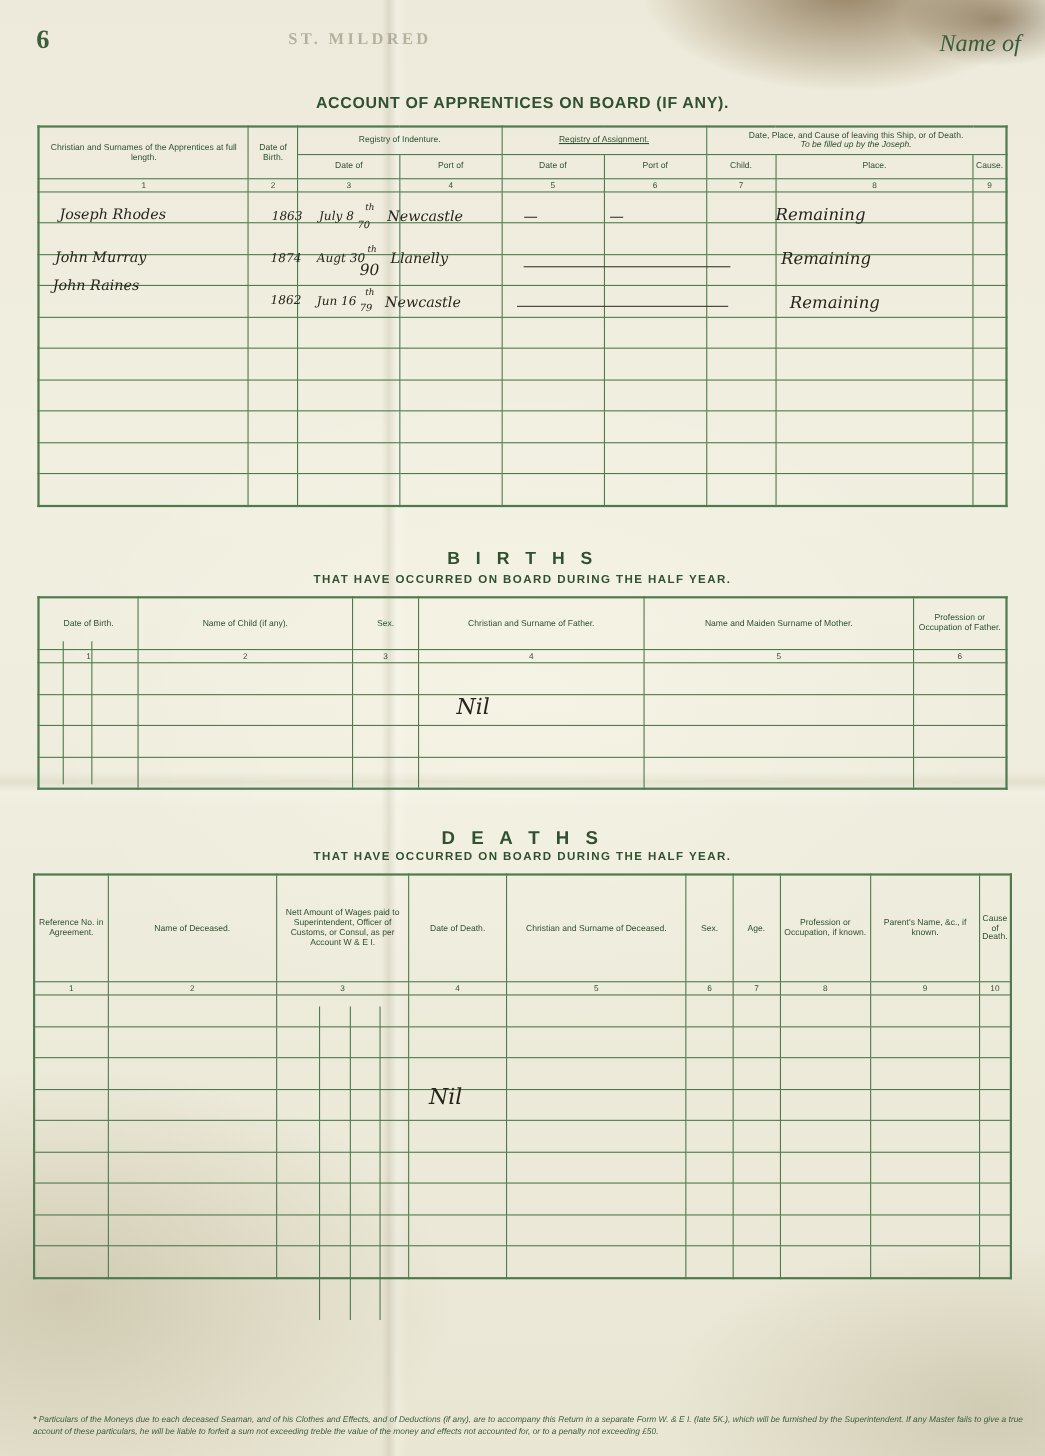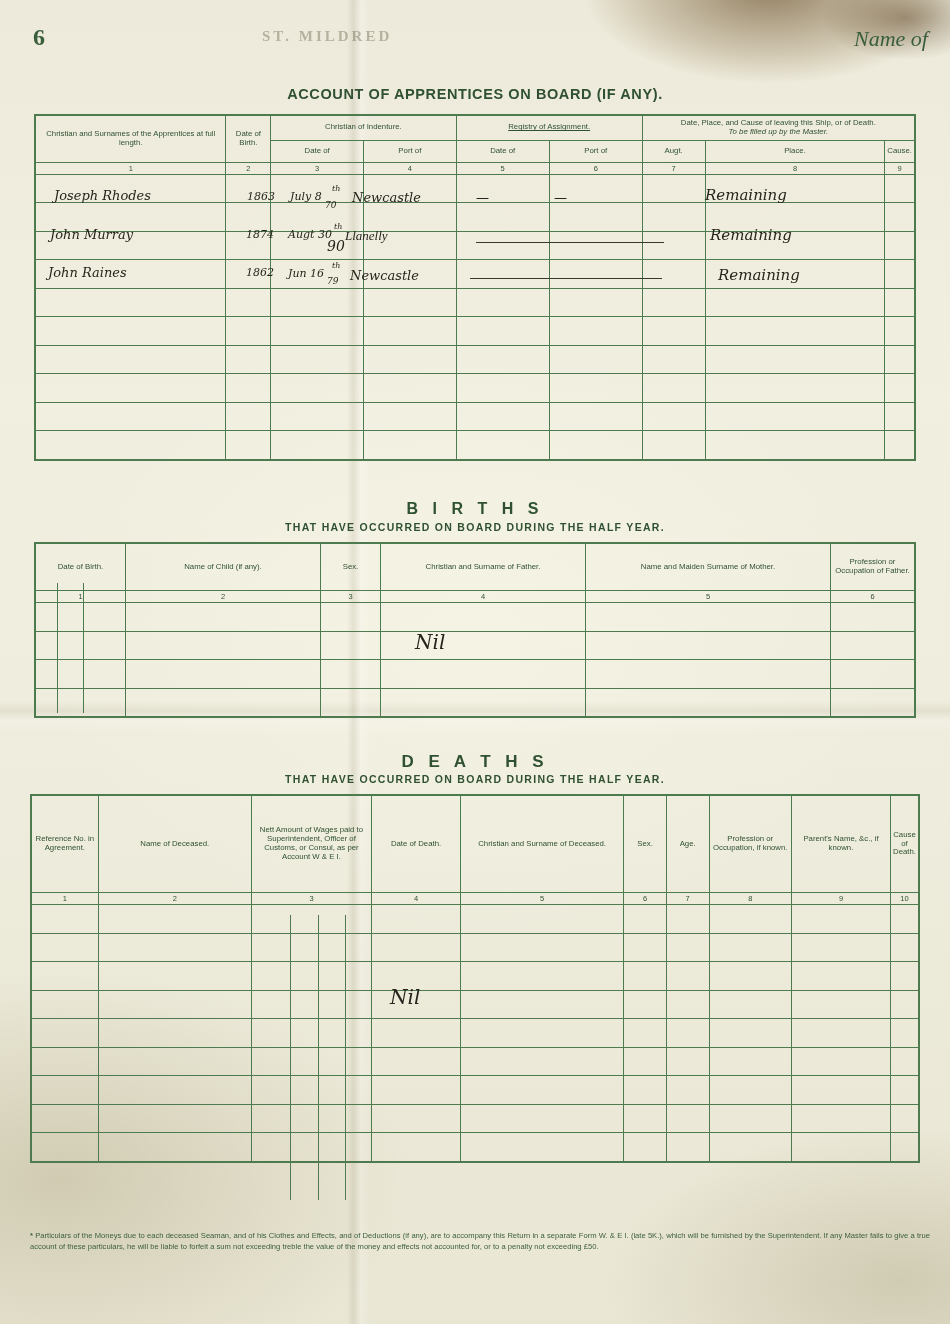--- a/index.html
+++ b/index.html
@@ -92,22 +92,22 @@
   }
 
   
   #births-title{position:absolute;left:0;right:0;top:500px;font-size:16px;letter-spacing:5px;}
   #births-sub{position:absolute;left:0;right:0;top:521px;font-size:10.5px;letter-spacing:1.3px;}
   #deaths-title{position:absolute;left:0;right:0;top:752px;font-size:17px;letter-spacing:5px;}
   #deaths-sub{position:absolute;left:0;right:0;top:773px;font-size:10.5px;letter-spacing:1.3px;}
 
   
   .footnote{
-    position:absolute;left:30px;top:1230px;width:900px;
-    font-size:7.6px;line-height:1.45;color:#3a5e3b;text-align:justify;
+    position:absolute;left:30px;top:1285px;width:900px;
+    font-size:7.6px;line-height:1.45;color:#3a5e3b;text-align:justify;font-style:italic;
   }
   .footnote .star{font-weight:bold;}
 </style>
 </head>
 <body>
 
 <div class="paper"></div>
 <div class="fold"></div>
 
 <div class="content">
@@ -116,33 +116,33 @@
   <div class="faded-title">ST. MILDRED</div>
   <div class="name-of">Name of</div>
 
   <div class="sec-title" id="apprentices-title">ACCOUNT OF APPRENTICES ON BOARD (IF ANY).</div>
 
   <table class="outer" style="left:34px;top:114px;width:882px;">
     <tbody>
         <tr>
       <td class="hd" rowspan="2" style="width:200px;height:34px;">Christian and Surnames of the Apprentices at full length.</td>
       <td class="hd" rowspan="2" style="width:42px;">Date of Birth.</td>
-      <td class="hd" colspan="2" style="width:190px;">Christian of Indenture.</td>
+      <td class="hd" colspan="2" style="width:190px;">Registry of Indenture.</td>
       <td class="hd" colspan="2" style="width:190px;text-decoration:underline;">Registry of Assignment.</td>
       <td class="hd" colspan="3">
         <span>Date, Place, and Cause of leaving this Ship, or of Death.</span><br>
-        <span class="ital">To be filled up by the Master.</span>
+        <span class="ital">To be filled up by the Joseph.</span>
       </td>
     </tr>
     <tr>
       <td class="hd" style="width:95px;height:15px;">Date of</td>
       <td class="hd" style="width:95px;">Port of</td>
       <td class="hd" style="width:95px;">Date of</td>
       <td class="hd" style="width:95px;">Port of</td>
-      <td class="hd" style="width:62px;">Augt.</td>
+      <td class="hd" style="width:62px;">Child.</td>
       <td class="hd" style="width:190px;">Place.</td>
       <td class="hd">Cause.</td>
     </tr>
     <tr class="numrow">
       <td>1</td>
       <td>2</td>
       <td>3</td>
       <td>4</td>
       <td>5</td>
       <td>6</td>
@@ -271,25 +271,25 @@
   <div class="hw md" style="left:352px;top:190px;">Newcastle</div>
   <div class="hw md" style="left:476px;top:190px;">—</div>
   <div class="hw md" style="left:554px;top:190px;">—</div>
   <div class="hw lg" style="left:705px;top:186px;">Remaining</div>
 
   <div class="hw md" style="left:50px;top:227px;">John Murray</div>
   <div class="hw sm" style="left:246px;top:228px;">1874</div>
   <div class="hw sm" style="left:288px;top:228px;">Augt 30</div>
   <div class="hw" style="left:334px;top:222px;font-size:8px;">th</div>
   <div class="hw" style="left:327px;top:238px;font-size:14px;">90</div>
-  <div class="hw md" style="left:345px;top:228px;font-family:Liberation Serif, serif;">Llanelly</div>
+  <div class="hw md" style="left:355px;top:228px;">Llanelly</div>
   <div class="dash" style="left:476px;top:242px;width:188px;"></div>
   <div class="hw lg" style="left:710px;top:226px;">Remaining</div>
 
-  <div class="hw md" style="left:48px;top:265px;">John Raines</div>
+  <div class="hw md" style="left:48px;top:253px;">John Raines</div>
   <div class="hw sm" style="left:246px;top:266px;">1862</div>
   <div class="hw sm" style="left:288px;top:267px;">Jun 16</div>
   <div class="hw" style="left:332px;top:261px;font-size:8px;">th</div>
   <div class="hw" style="left:327px;top:276px;font-size:9px;">79</div>
   <div class="hw md" style="left:350px;top:268px;">Newcastle</div>
   <div class="dash" style="left:470px;top:278px;width:192px;"></div>
   <div class="hw lg" style="left:718px;top:266px;">Remaining</div>
 
   <div class="sec-title" id="births-title">B I R T H S</div>
   <div class="sec-title" id="births-sub">THAT HAVE OCCURRED ON BOARD DURING THE HALF YEAR.</div>

